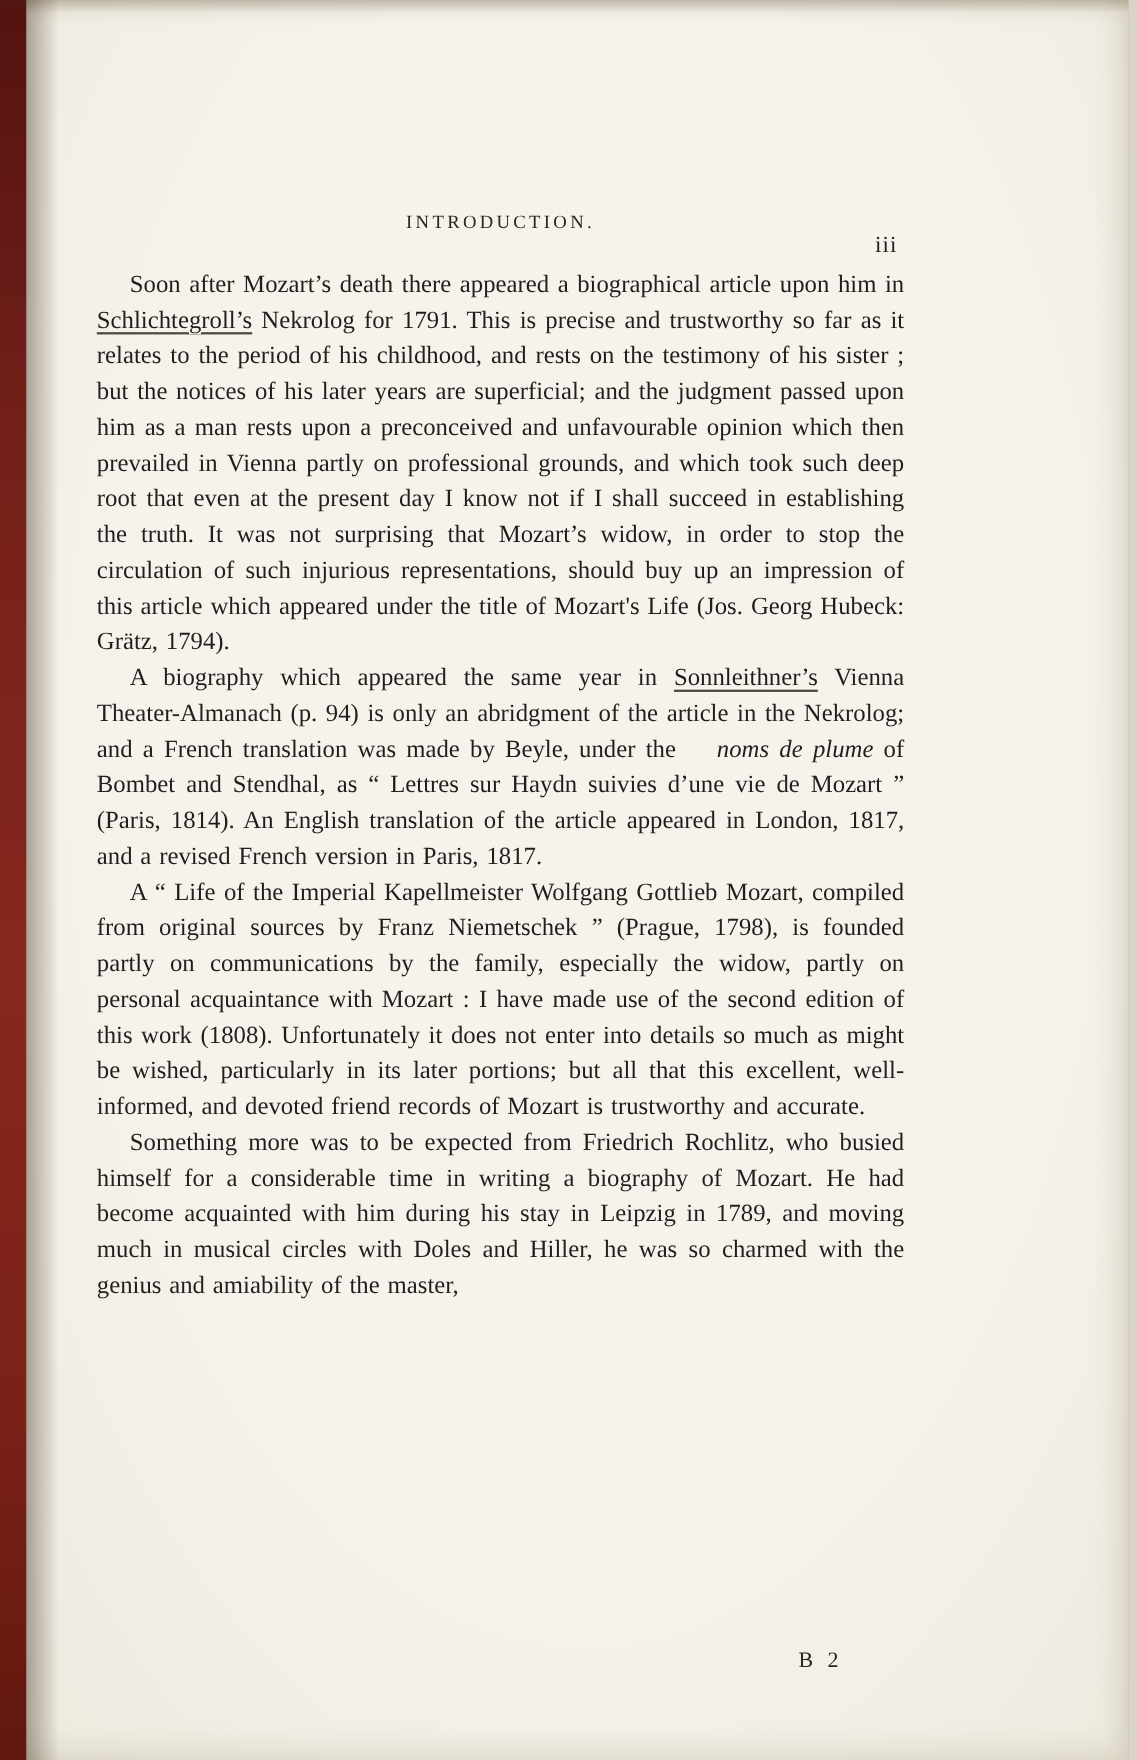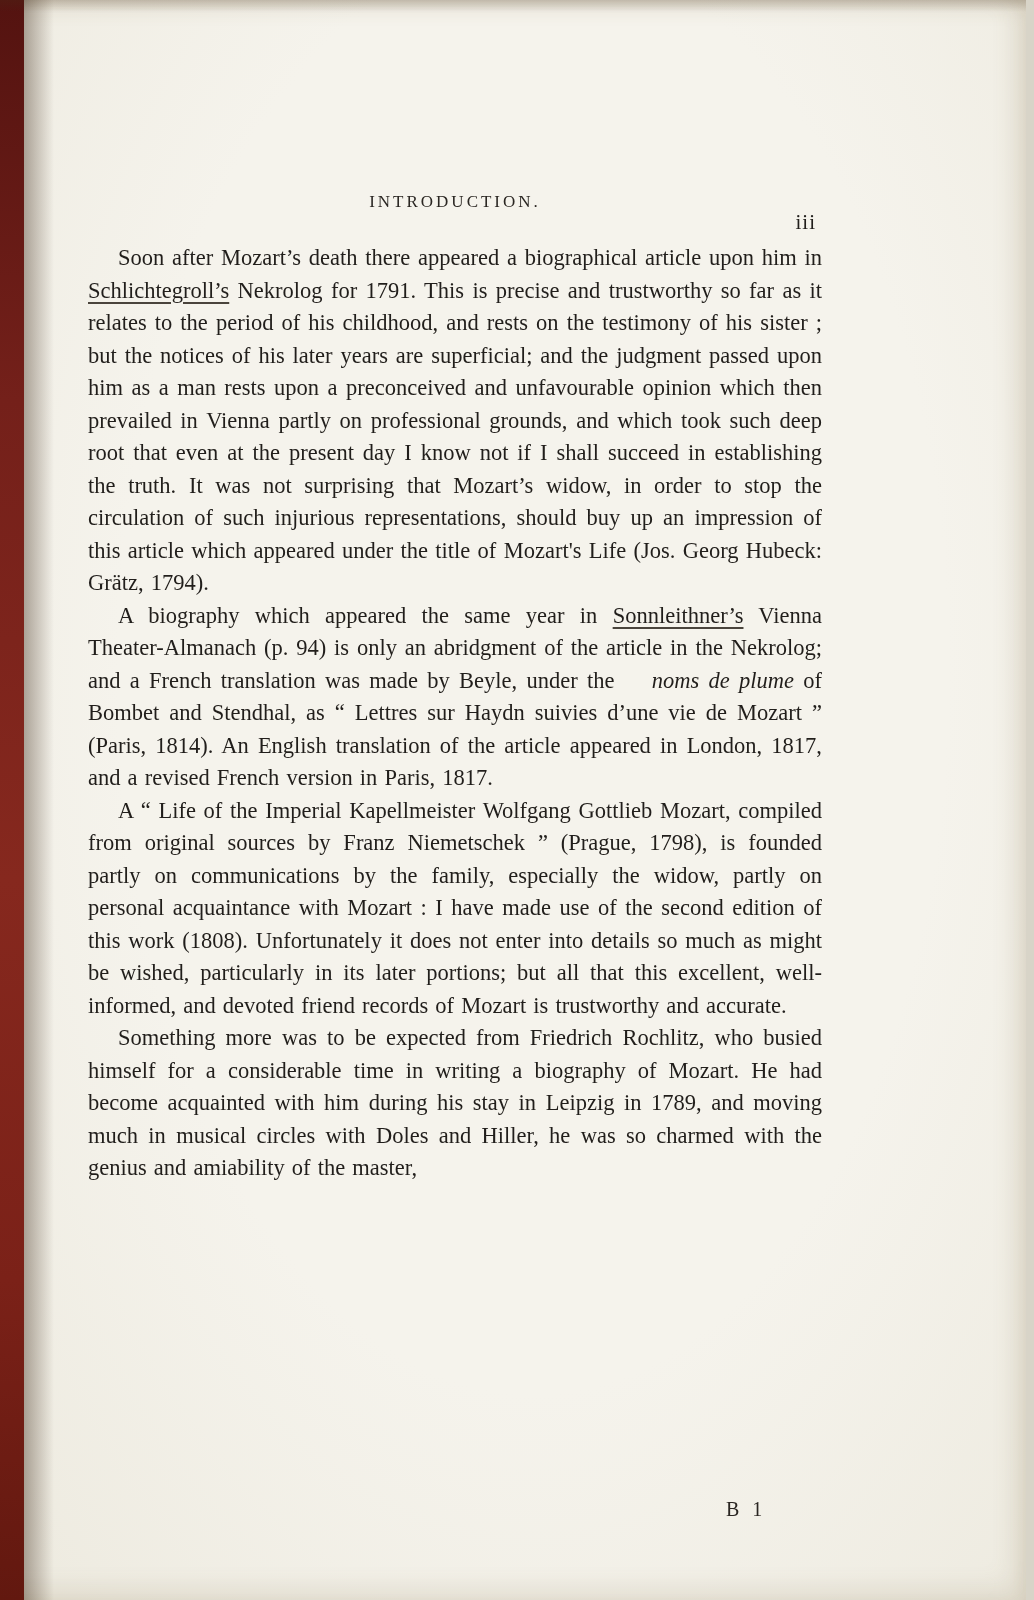--- a/index.html
+++ b/index.html
@@ -102,14 +102,14 @@
     </div>
 
     <div class="body-text">
         <p class="indent"><span>Soon after Mozart’s death there appeared a biographical article upon him in </span><span class="underline">Schlichtegroll’s</span><span> Nekrolog for 1791.  This is precise and trustworthy so far as it relates to the period of his childhood, and rests on the testimony of his sister ; but the notices of his later years are superficial; and the judgment passed upon him as a man rests upon a preconceived and unfavourable opinion which then prevailed in Vienna partly on professional grounds, and which took such deep root that even at the present day I know not if I shall succeed in establishing the truth.  It was not surprising that Mozart’s widow, in order to stop the circulation of such injurious representations, should buy up an impression of this article which appeared under the title of Mozart's Life (Jos. Georg Hubeck: Grätz, 1794).</span></p>
         <p class="indent"><span>A biography which appeared the same year in </span><span class="underline">Sonnleithner’s</span><span> Vienna Theater-Almanach (p. 94) is only an abridgment of the article in the Nekrolog; and a French translation was made by Beyle, under the </span><span class="italic">noms de plume</span><span> of Bombet and Stendhal, as “ Lettres sur Haydn suivies d’une vie de Mozart ” (Paris, 1814).  An English translation of the article appeared in London, 1817, and a revised French version in Paris, 1817.</span></p>
         <p class="indent"><span>A “ Life of the Imperial Kapellmeister Wolfgang Gottlieb Mozart, compiled from original sources by Franz Niemetschek ” (Prague, 1798), is founded partly on communications by the family, especially the widow, partly on personal acquaintance with Mozart :  I have made use of the second edition of this work (1808).  Unfortunately it does not enter into details so much as might be wished, particularly in its later portions; but all that this excellent, well-informed, and devoted friend records of Mozart is trustworthy and accurate.</span></p>
         <p class="indent"><span>Something more was to be expected from Friedrich Rochlitz, who busied himself for a considerable time in writing a biography of Mozart.  He had become acquainted with him during his stay in Leipzig in 1789, and moving much in musical circles with Doles and Hiller, he was so charmed with the genius and amiability of the master,</span></p>
       </div>
   </div>
 
-  <div class="signature-mark">B 1</div>
+  <div class="signature-mark">B 2</div>
 </div>
 
 </body></html>

